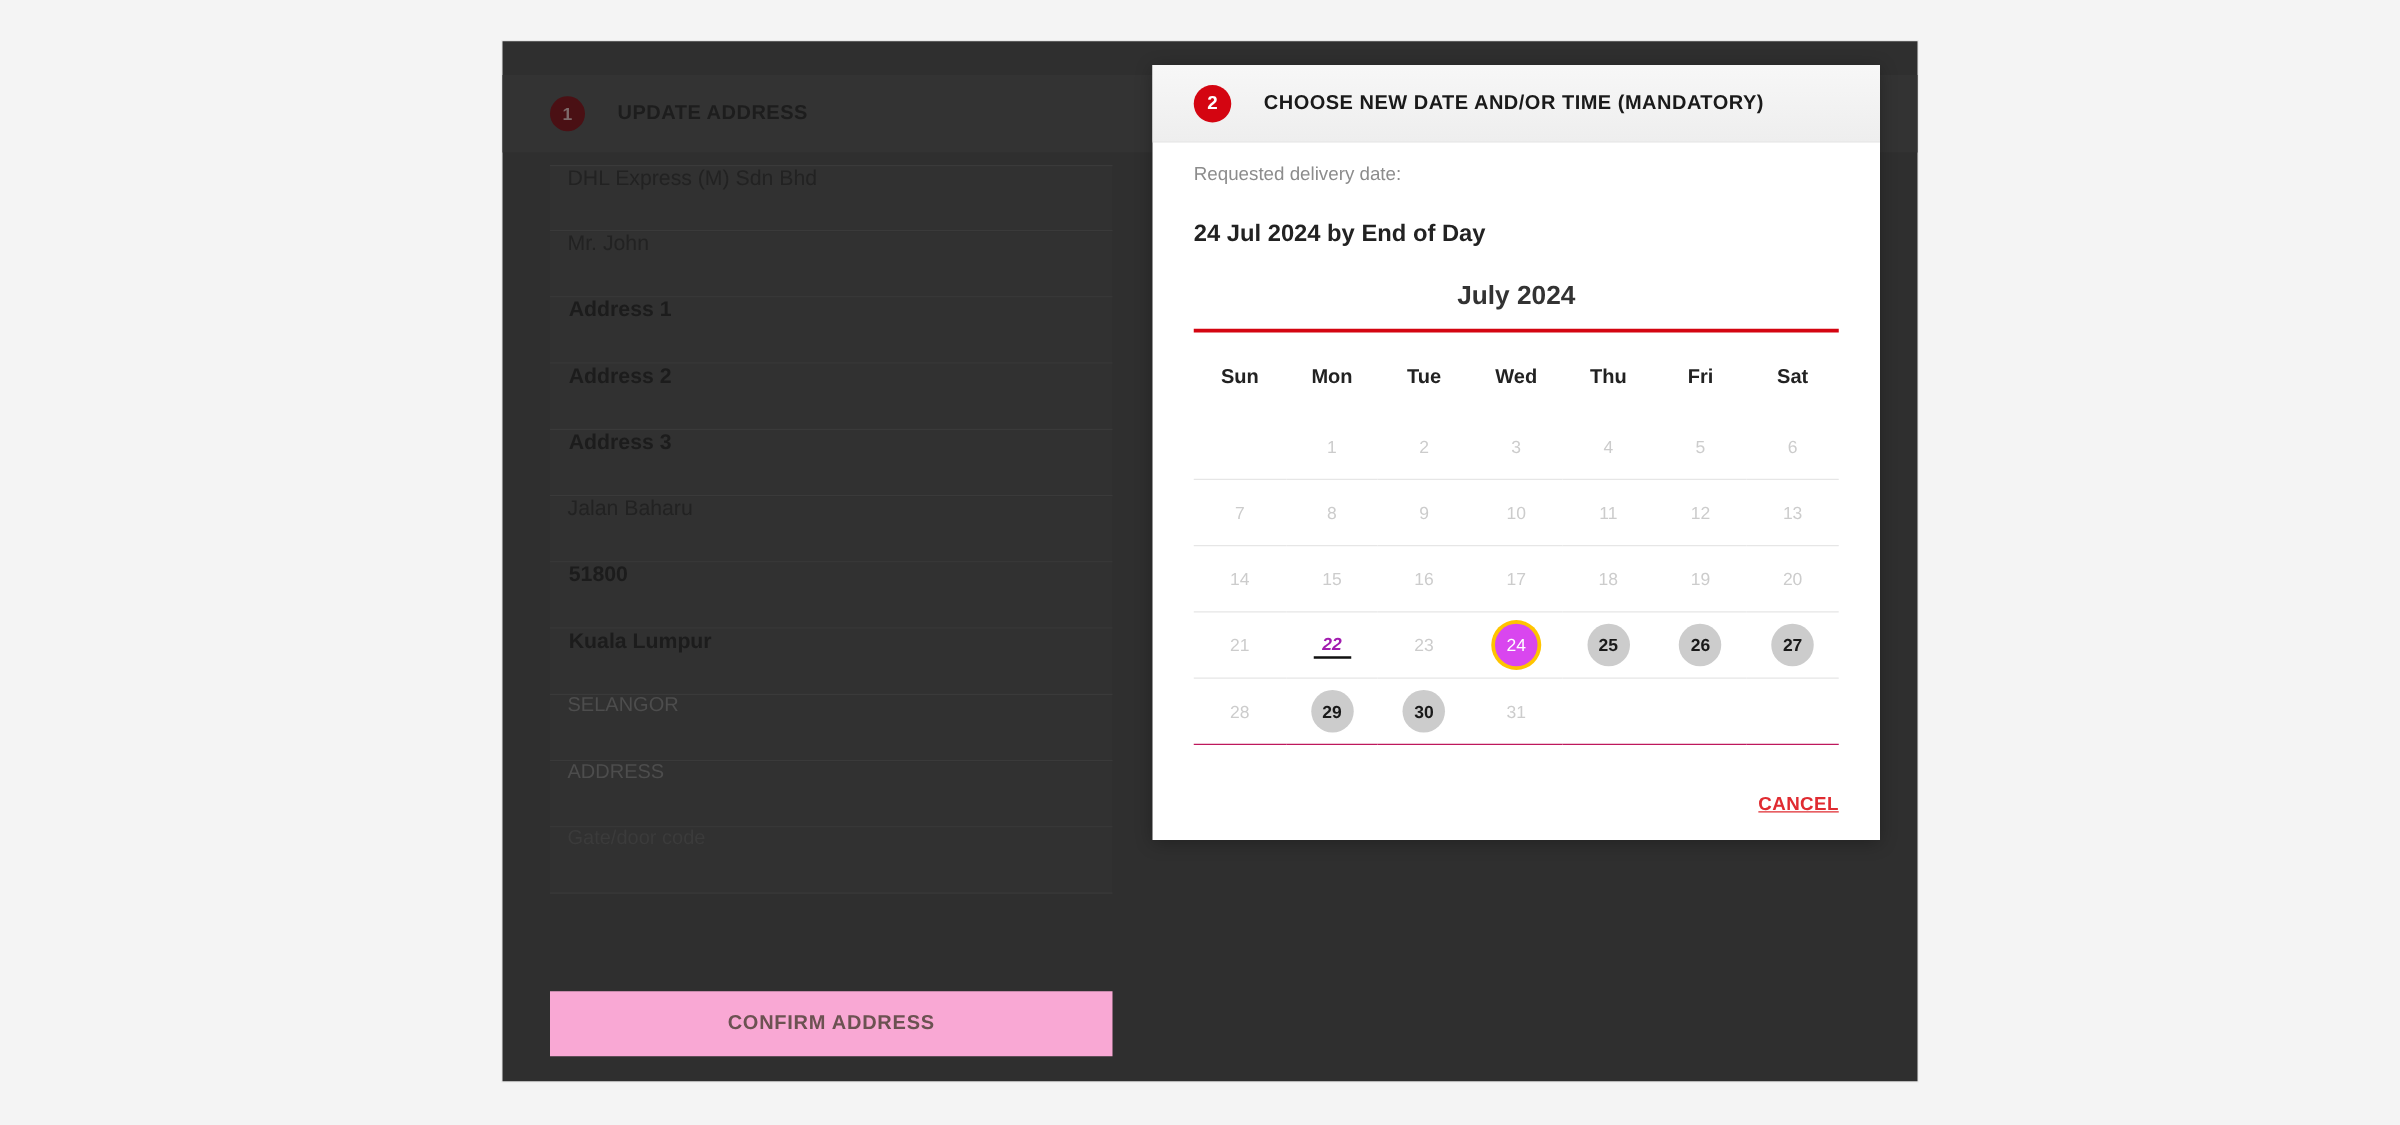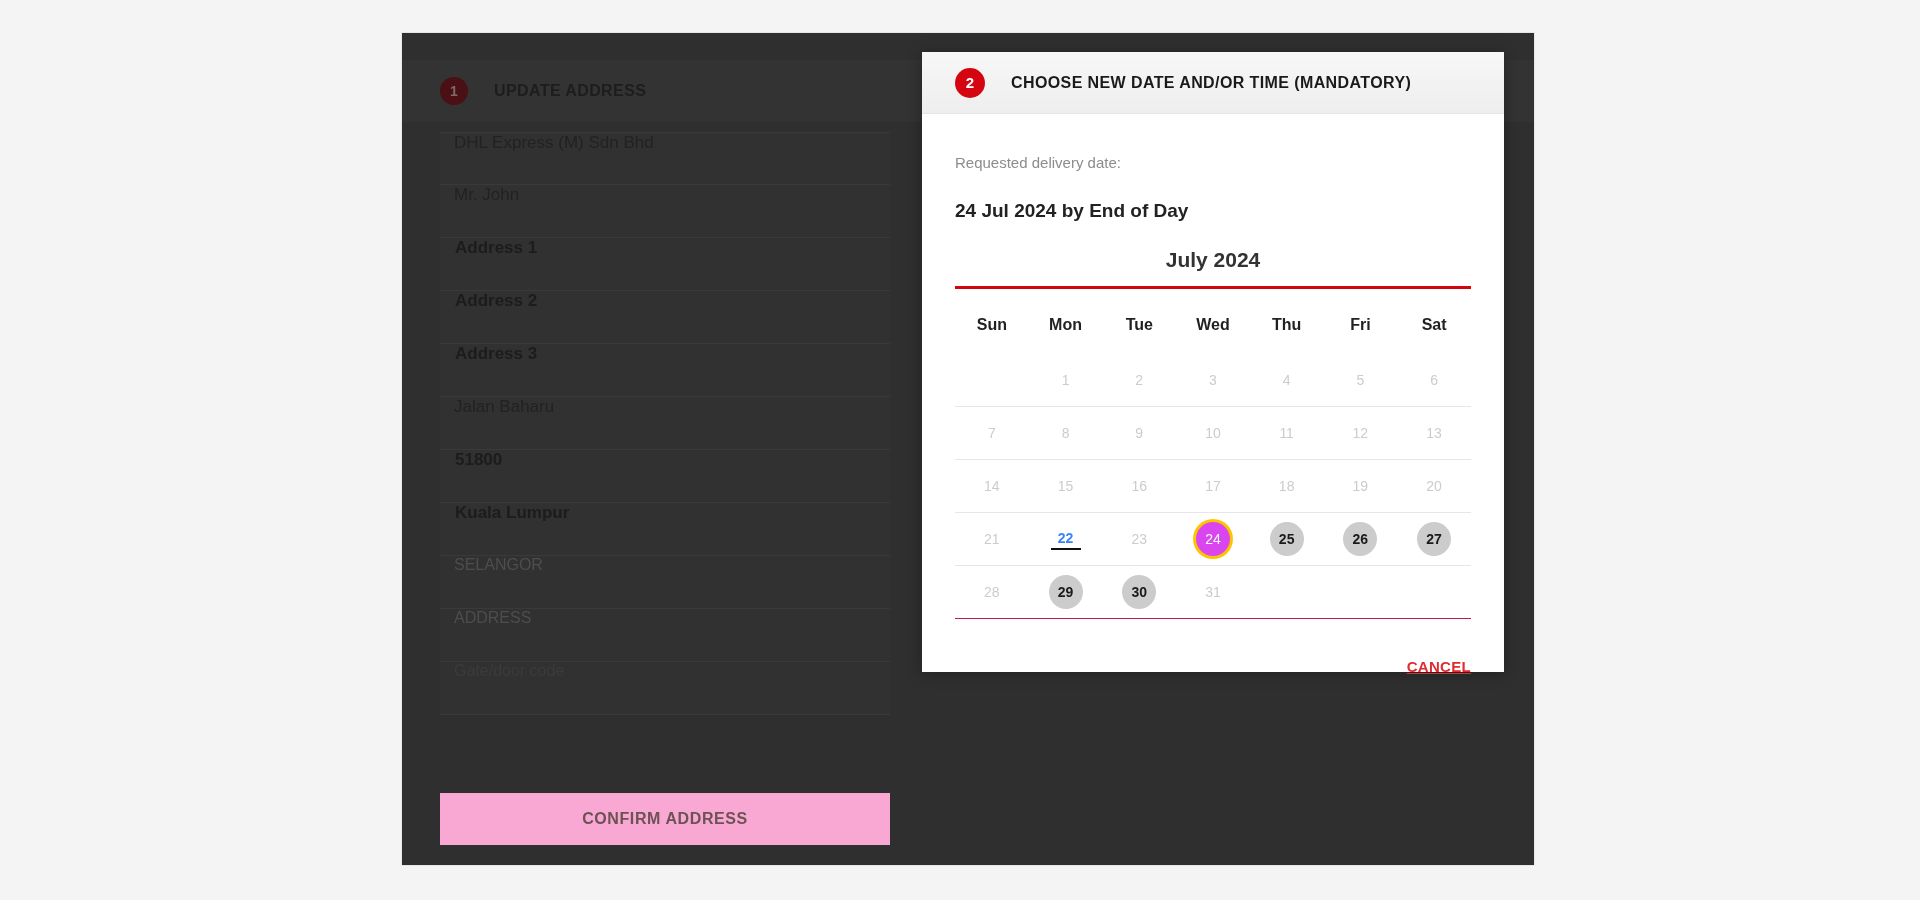--- a/index.html
+++ b/index.html
@@ -161,21 +161,21 @@
   .modal-title {
     margin-left: 26px;
     font-size: 16px;
     font-weight: bold;
     color: #1a1a1a;
     letter-spacing: 0.4px;
     text-transform: uppercase;
   }
 
   .modal-body {
-    padding: 40px 33px 0 33px;
+    padding: 17px 33px 0 33px;
   }
 
   .req-label {
     font-size: 15px;
     color: #8c8c8c;
     margin-bottom: 8px;
   }
 
   .req-value {
     font-size: 19px;
@@ -242,27 +242,28 @@
     box-sizing: border-box;
     position: relative;
   }
 
   .day.disabled {
     color: #cccccc;
     font-weight: normal;
   }
 
   .day.today {
-    color: #3b82f6;
+    color: #a21caf;
     font-weight: bold;
     border-bottom: 2px solid #111111;
     border-radius: 0;
     width: 30px;
     height: 22px;
     line-height: 20px;
+    font-style: italic;
   }
 
   .day.available {
     background: #cccccc;
     color: #1a1a1a;
     font-weight: bold;
     cursor: pointer;
   }
 
   .day.selected {

